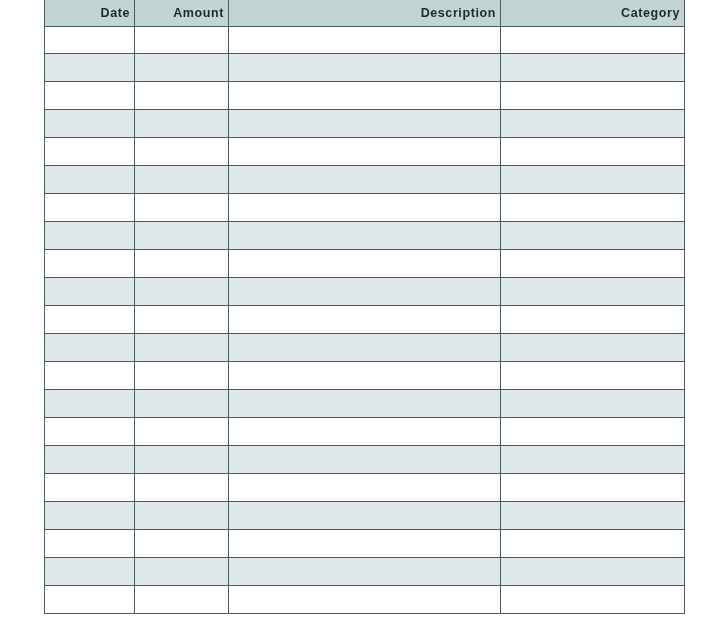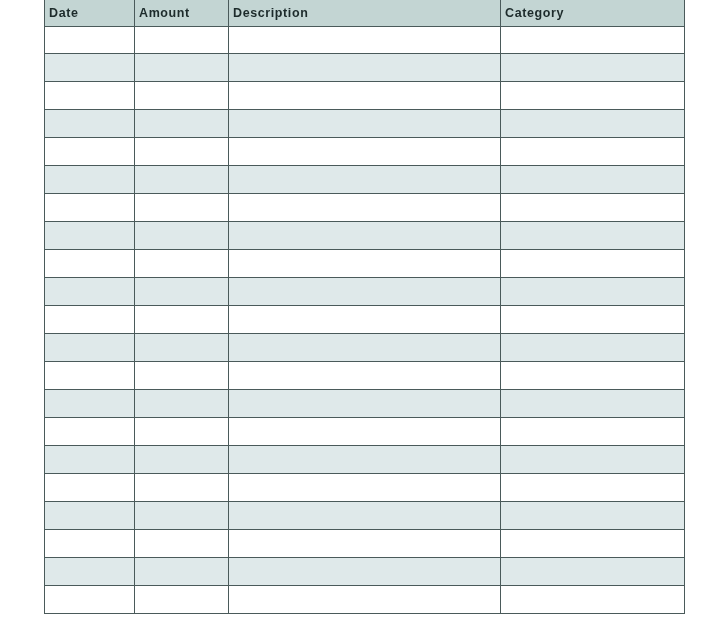--- a/index.html
+++ b/index.html
@@ -31,21 +31,21 @@
   table.ledger col.col-amount  { width: 94px; }
   table.ledger col.col-desc    { width: 272px; }
   table.ledger col.col-cat     { width: 184px; }
 
   table.ledger th {
     background: #c3d5d3;
     color: #1d2b2b;
     font-size: 12.5px;
     font-weight: bold;
     letter-spacing: 0.6px;
-    text-align: left;
+    text-align: right;
     height: 26px;
     padding: 0 4px;
     border-left: 1px solid #4a5a5a;
     border-right: 1px solid #4a5a5a;
     border-bottom: 1px solid #4a5a5a;
     border-top: none;
     vertical-align: middle;
     box-sizing: border-box;
   }
   table.ledger td {

